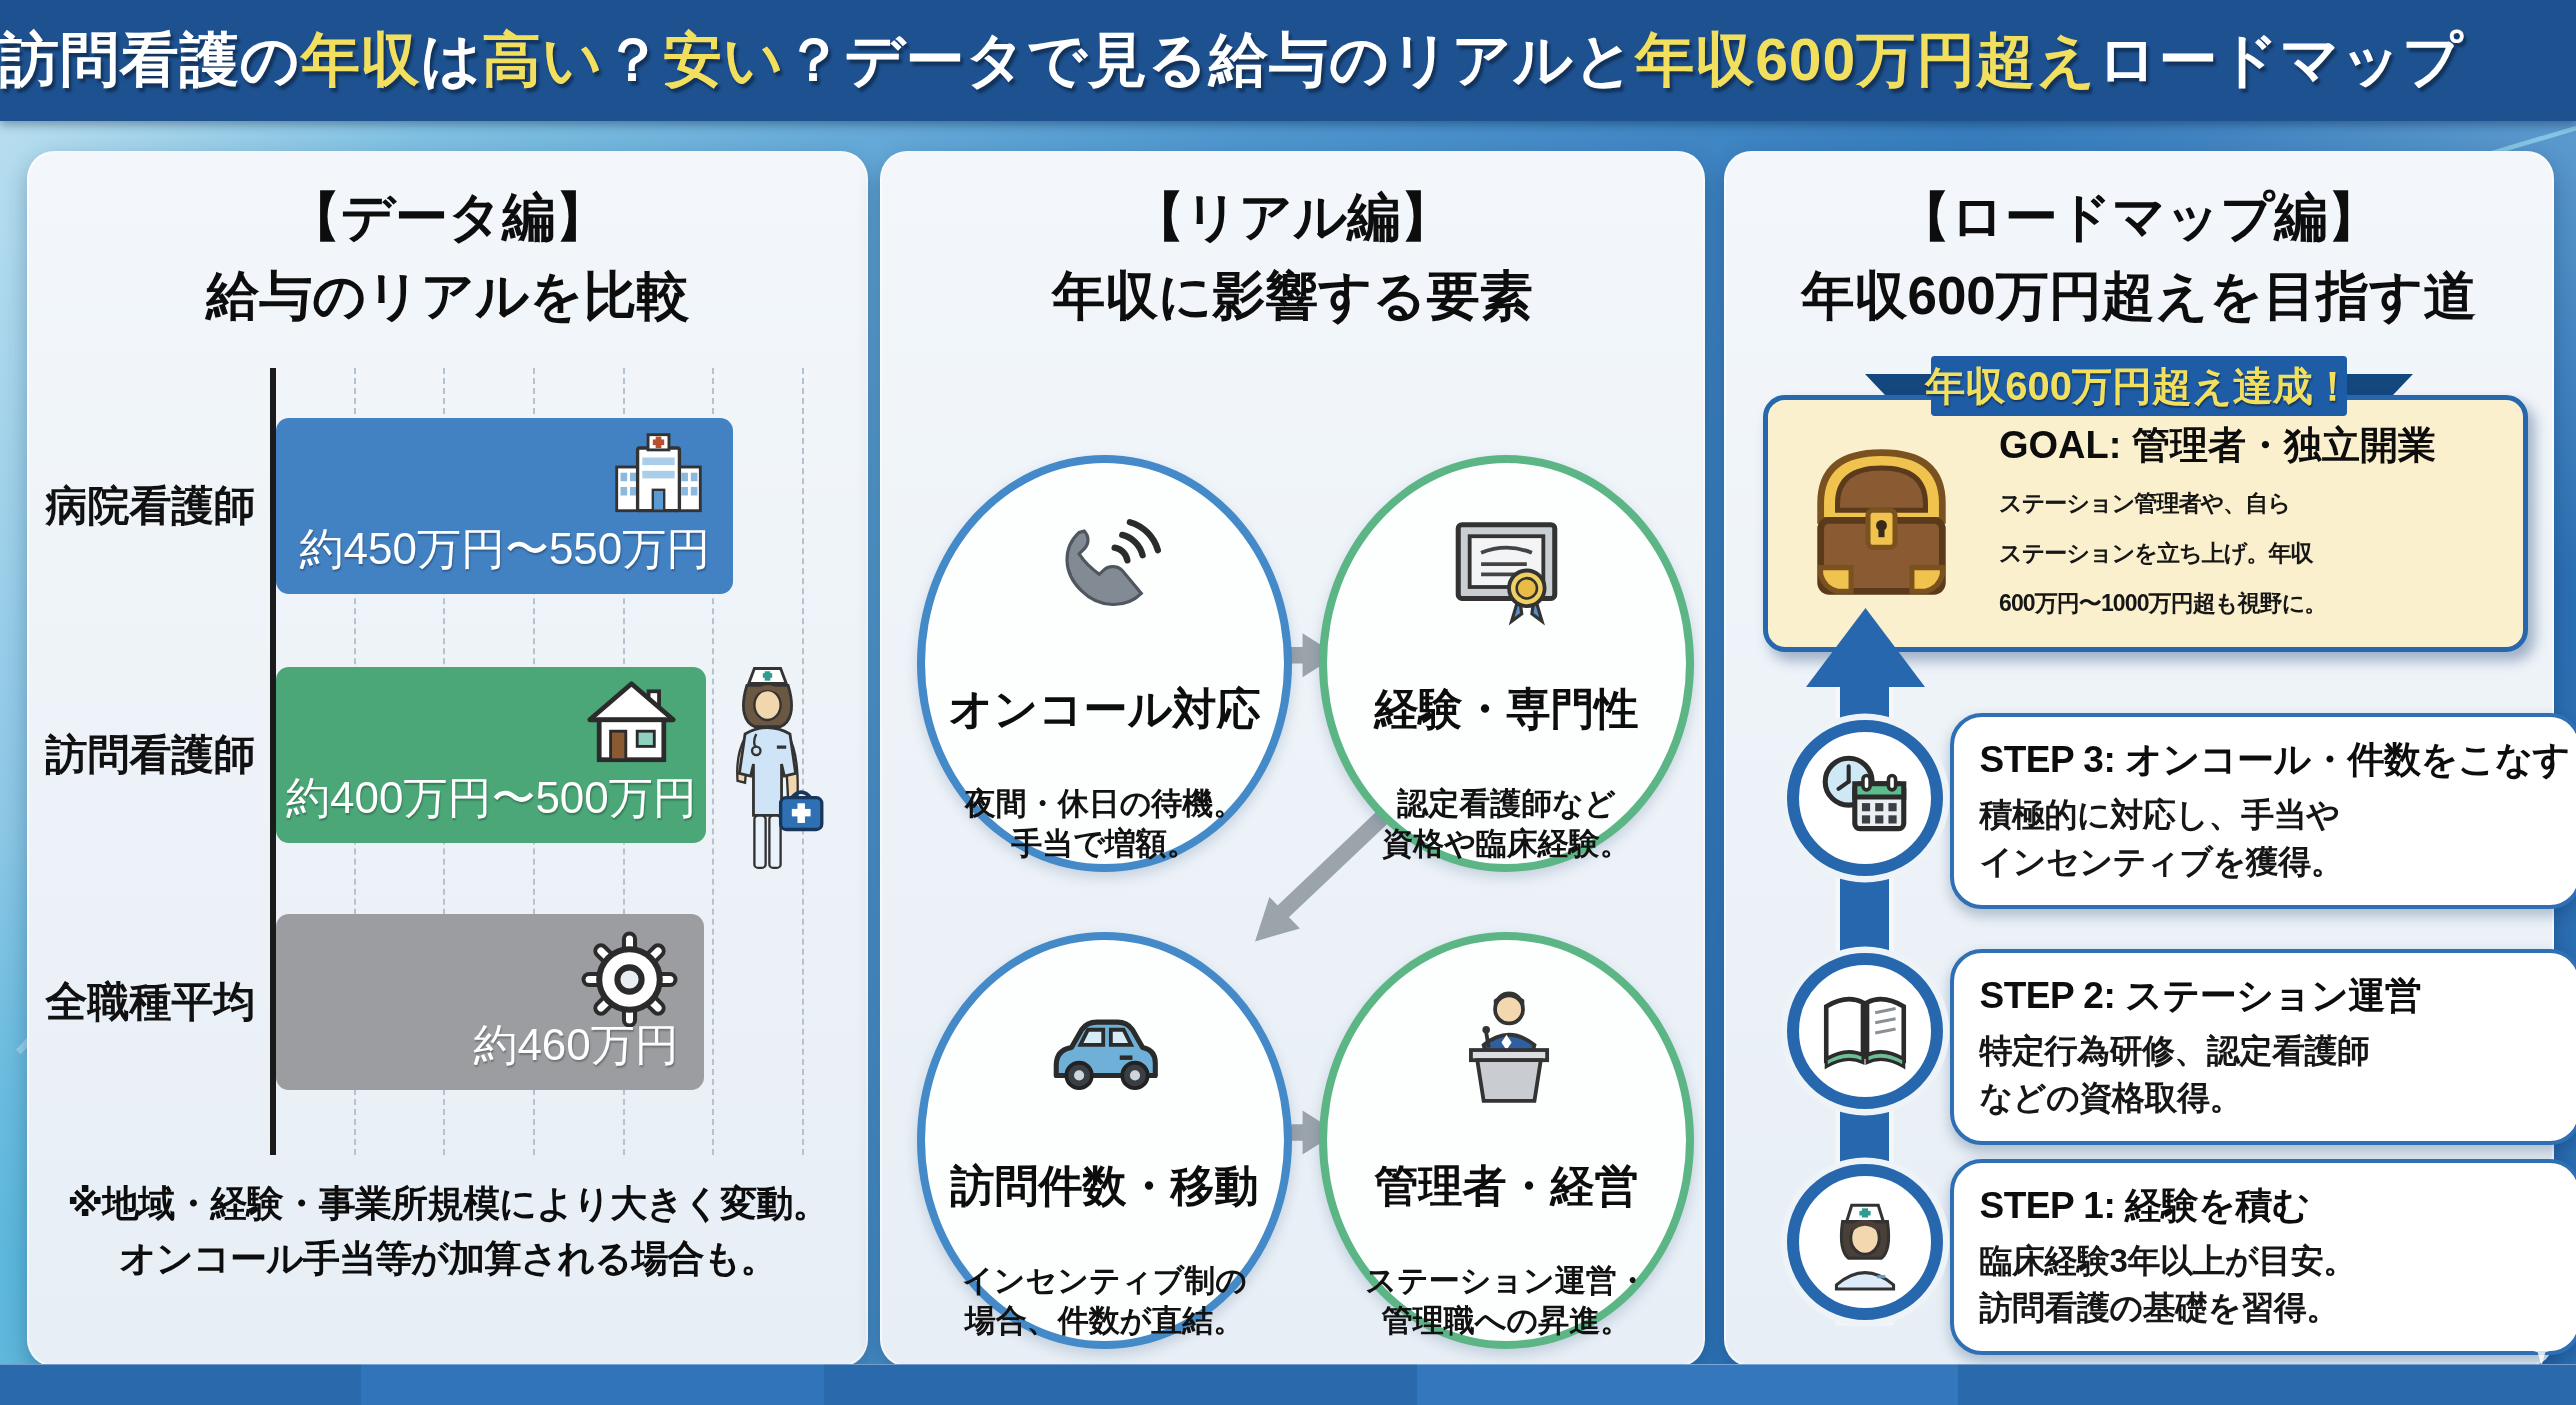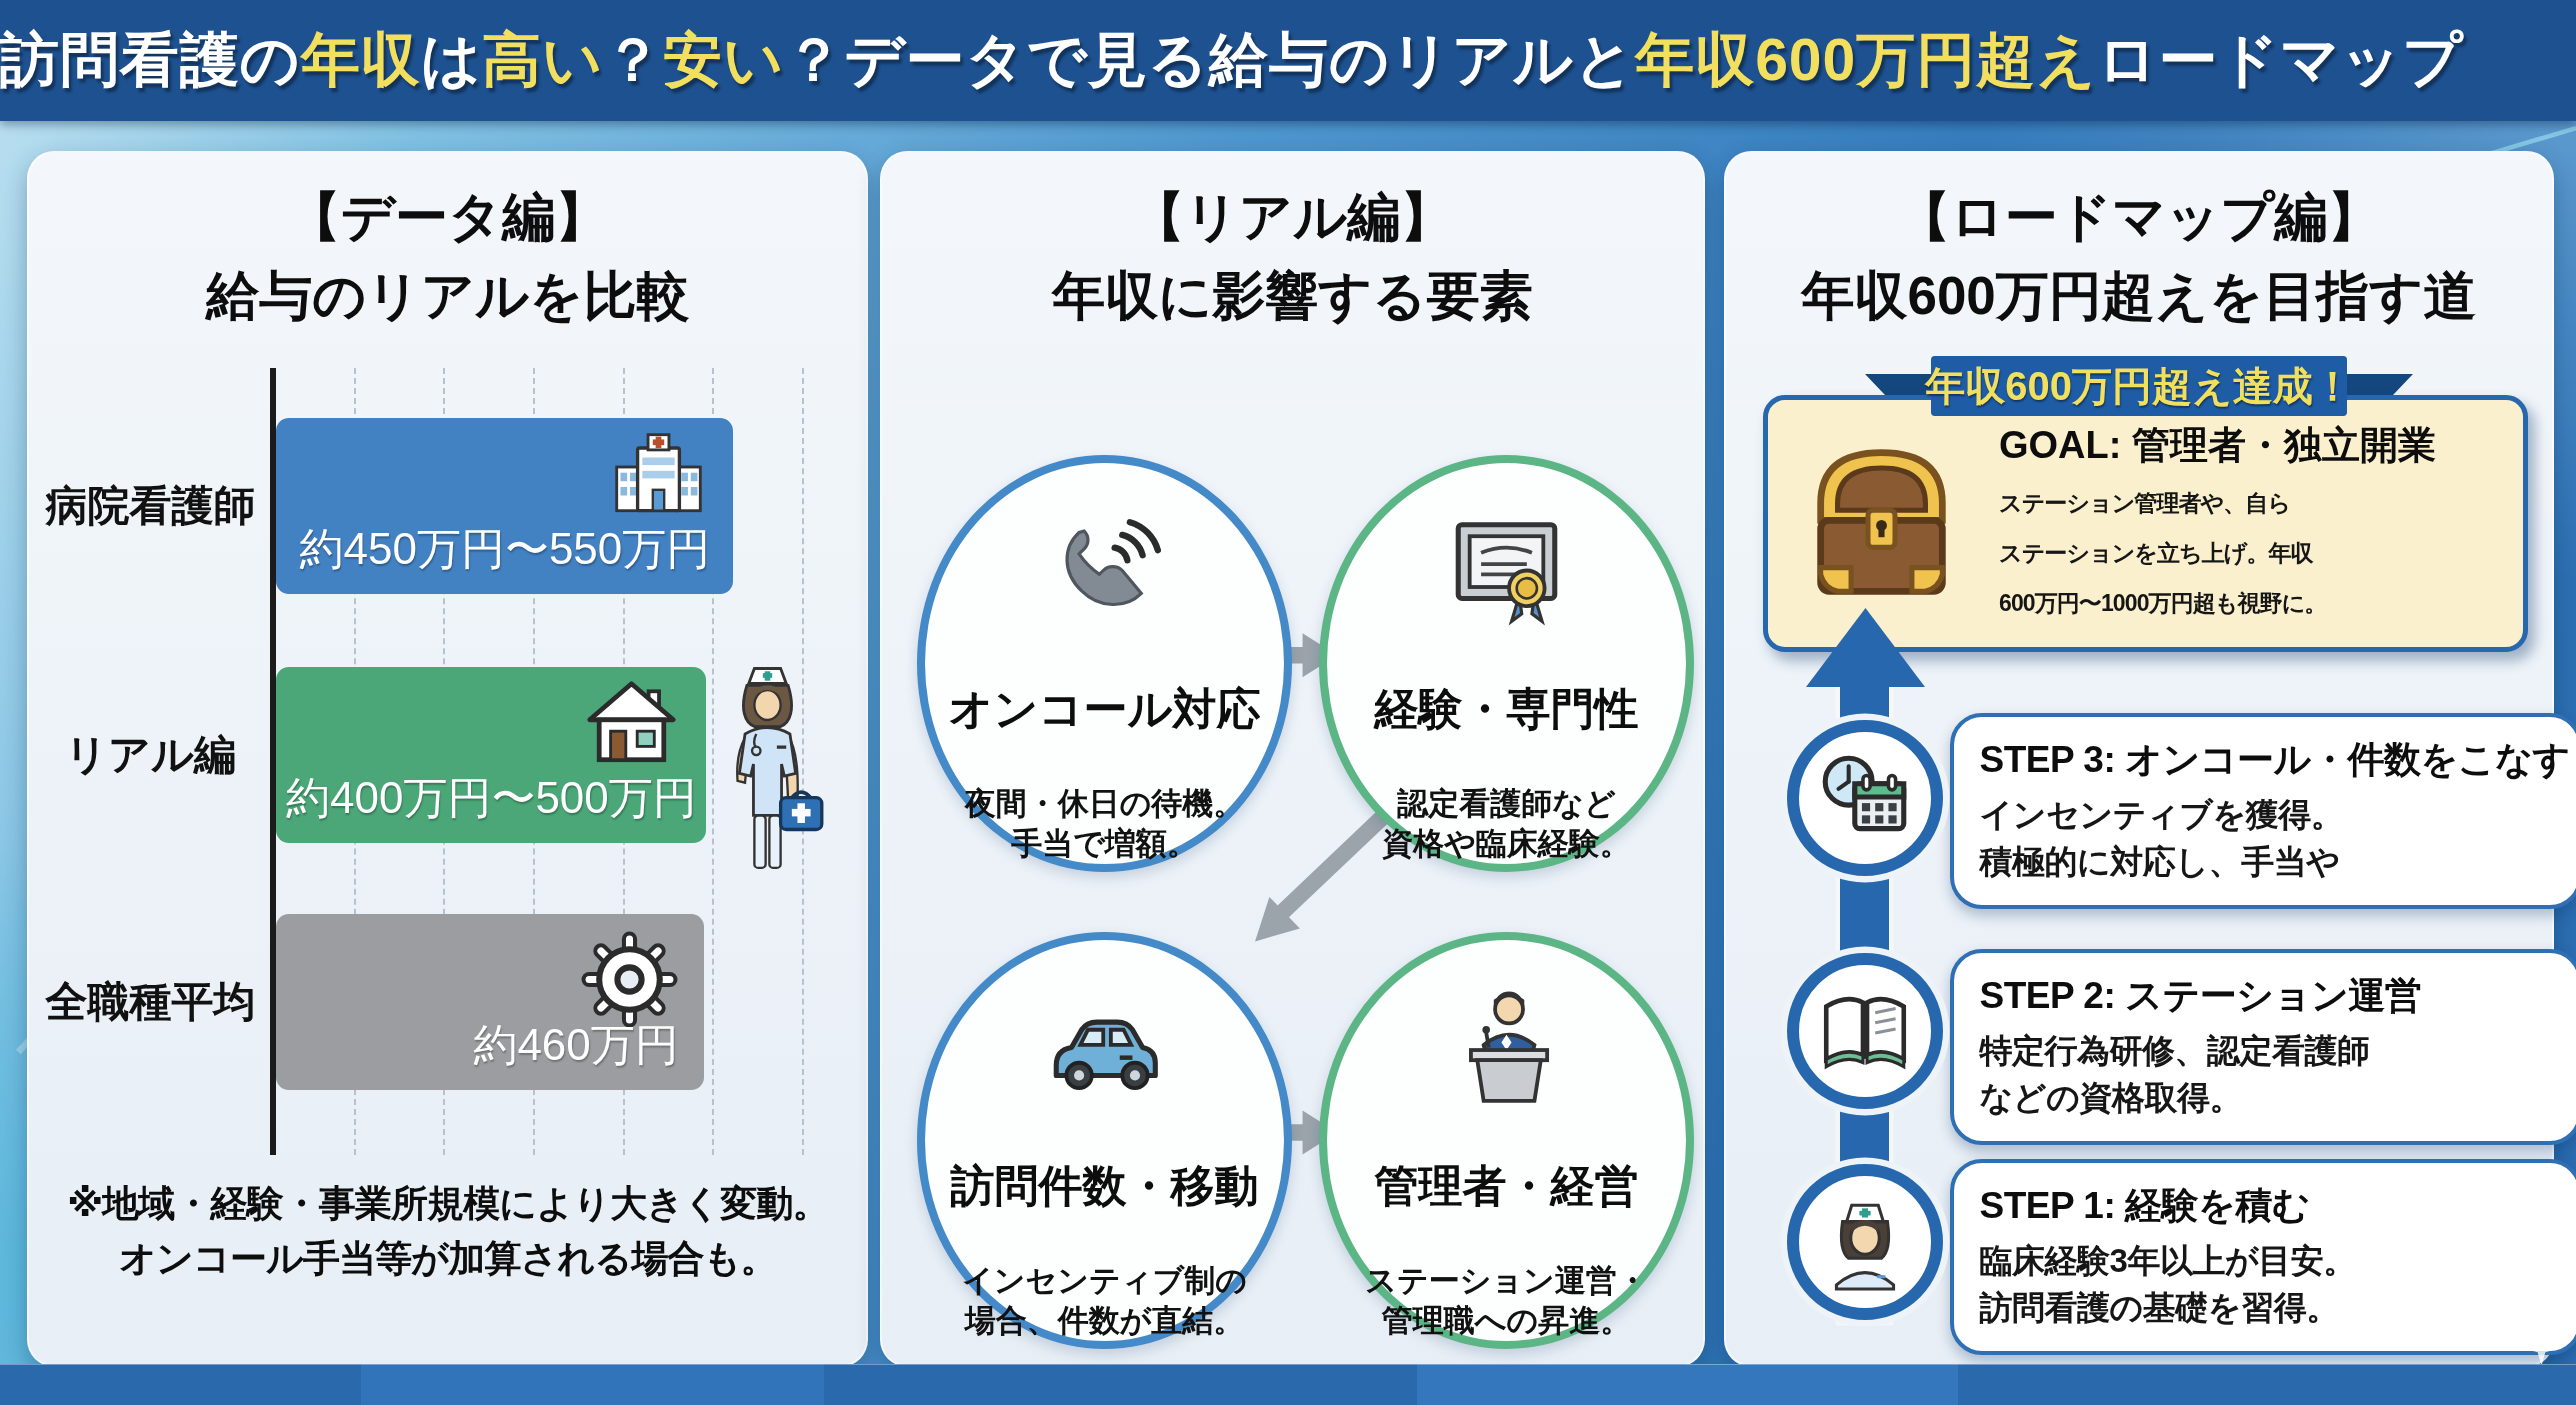--- a/index.html
+++ b/index.html
@@ -124,21 +124,21 @@
     <div>
       <div class="axis"></div>
       <div class="gl" style="left:325px"></div>
       <div class="gl" style="left:414px"></div>
       <div class="gl" style="left:504px"></div>
       <div class="gl" style="left:594px"></div>
       <div class="gl" style="left:683px"></div>
       <div class="gl" style="left:773px"></div>
 
       <div class="row-label" style="top:265px;height:176px">病院看護師</div>
-      <div class="row-label" style="top:514px;height:176px">リアル編</div>
+      <div class="row-label" style="top:514px;height:176px">訪問看護師</div>
       <div class="row-label" style="top:761px;height:176px">全職種平均</div>
 
       <div class="bar bar1">
         <svg class="bar-icon" viewBox="0 0 100 100">
           <rect x="6" y="40" width="24" height="46" fill="#fff" stroke="#333" stroke-width="3"></rect>
           <rect x="70" y="40" width="24" height="46" fill="#fff" stroke="#333" stroke-width="3"></rect>
           <rect x="10" y="46" width="7" height="9" fill="#8bb9dd"></rect>
             <rect x="20" y="46" width="7" height="9" fill="#8bb9dd"></rect>
           <rect x="10" y="61" width="7" height="9" fill="#8bb9dd"></rect>
             <rect x="20" y="61" width="7" height="9" fill="#8bb9dd"></rect>
@@ -360,22 +360,22 @@
             <rect x="73" y="55" width="8" height="8"></rect>
           <rect x="47" y="67" width="8" height="8"></rect>
             <rect x="60" y="67" width="8" height="8"></rect>
             <rect x="73" y="67" width="8" height="8"></rect>
         </g>
       </svg>
     </div>
     <div class="step-box sb3">
       <div class="step-title">STEP 3: オンコール・件数をこなす</div>
       <div class="step-desc">
+        <div>積極的に対応し、手当や</div>
         <div>インセンティブを獲得。</div>
-        <div>積極的に対応し、手当や</div>
       </div>
     </div>
 
     <div class="step-circle sc2">
       <svg viewBox="0 0 100 100">
         <path d="M12,26 Q32,14 48,22 L48,74 Q32,66 12,78 Z" fill="#fff" stroke="#2b2b2b" stroke-width="4.5"></path>
         <path d="M88,26 Q68,14 52,22 L52,74 Q68,66 88,78 Z" fill="#fff" stroke="#2b2b2b" stroke-width="4.5"></path>
         <path d="M12,78 Q32,66 48,74 L48,81 Q32,73 12,85 Z" fill="#6fbd94" stroke="#2b2b2b" stroke-width="3"></path>
         <path d="M88,78 Q68,66 52,74 L52,81 Q68,73 88,85 Z" fill="#6fbd94" stroke="#2b2b2b" stroke-width="3"></path>
         <line x1="60" y1="32" x2="80" y2="28" stroke="#8a9096" stroke-width="3"></line>

